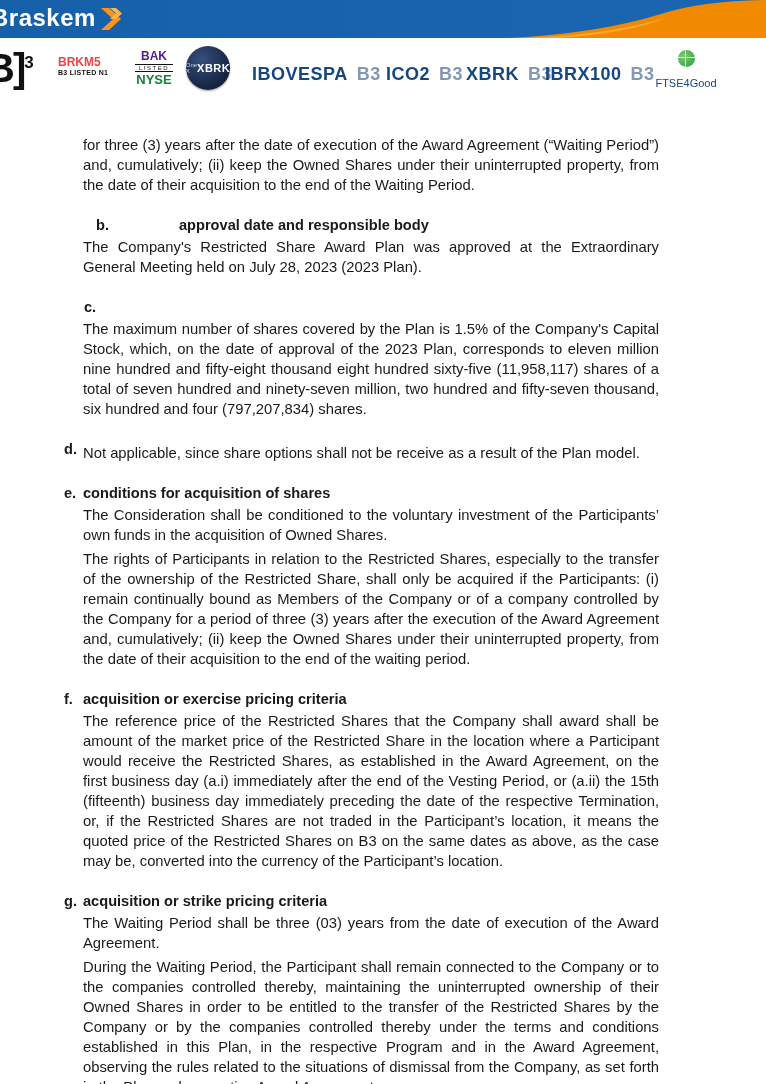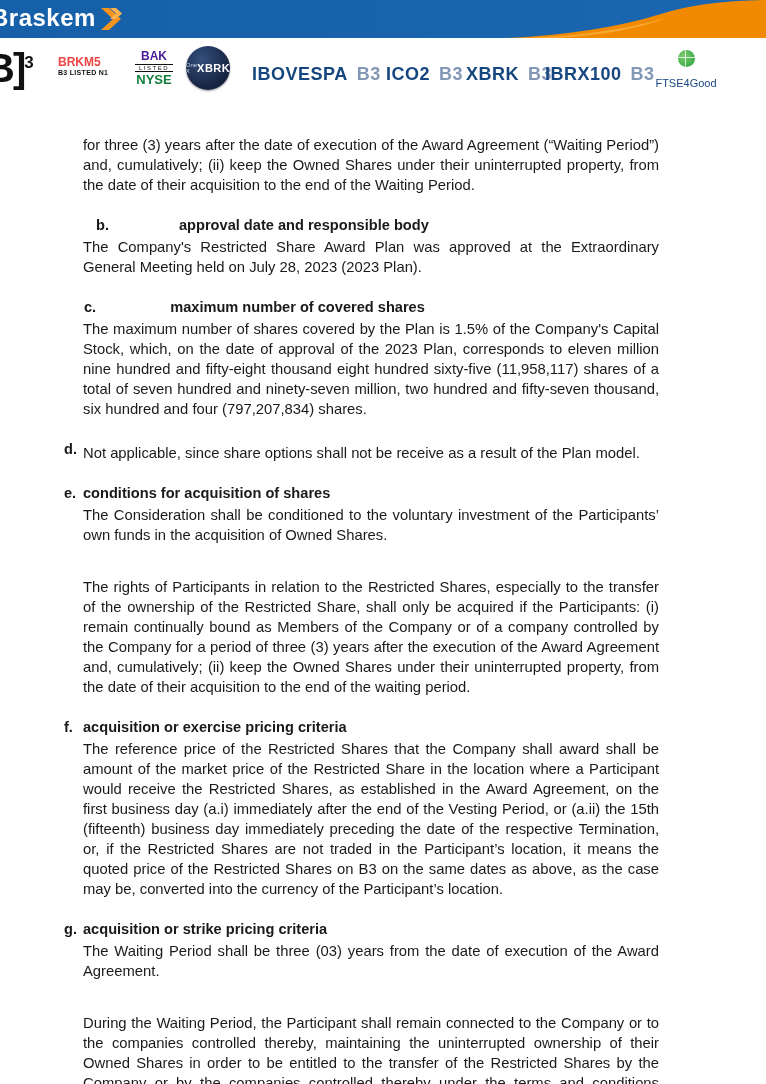--- a/index.html
+++ b/index.html
@@ -55,21 +55,21 @@
   .ftse .name{display:block;margin-top:6px;font-size:11px;color:var(--index-blue);}
   
   .doc{padding:12px 107px 0 83px;text-align:justify;}
   .doc p{margin:3px 0 0;font-size:14.8px;line-height:20px;}
   .section{margin-top:21px;}
   .sec-head{position:relative;font-weight:bold;font-size:14.6px;line-height:18px;display:flex;}
   .sec-head .letter{flex:none;}
   .sec-b .letter{margin-left:13px;margin-right:70px;}
   .sec-c .letter{margin-left:1px;margin-right:74px;}
   .hang .letter{position:absolute;left:-19px;margin:0;}
-  .doc .pgap{margin-top:32px;}
+  .doc .pgap{margin-top:4px;}
 </style>
 </head>
 <body>
 
 <header class="topbar">
   <div class="wordmark">
     <span class="brand">Braskem</span>
     <svg class="chev" width="24" height="22" viewBox="0 0 24 22">
       <path d="M1 0 L13 11 L1 22 L9 22 L21 11 L9 0 Z" fill="#f7941d"></path>
       <path d="M10 0 L16 5.5 L10 11 L16 11 L22 5.5 L16 0 Z" fill="#ffb14d"></path>
@@ -119,21 +119,20 @@
     <div class="sec-head">
       <span class="letter">b.</span>
       <span class="title">approval date and responsible body</span>
     </div>
     <p>The Company's Restricted Share Award Plan was approved at the Extraordinary General Meeting held on July 28, 2023 (2023 Plan).</p>
   </section>
 
   <section class="section sec-c">
     <div class="sec-head">
       <span class="letter">c.</span>
-      <span class="title">maximum number of covered shares</span>
     </div>
     <p>The maximum number of shares covered by the Plan is 1.5% of the Company's Capital Stock, which, on the date of approval of the 2023 Plan, corresponds to eleven million nine hundred and fifty-eight thousand eight hundred sixty-five (11,958,117) shares of a total of seven hundred and ninety-seven million, two hundred and fifty-seven thousand, six hundred and four (797,207,834) shares.</p>
   </section>
 
   <section class="section hang">
     <div class="sec-head">
       <span class="letter">d.</span>
     </div>
     <p>Not applicable, since share options shall not be receive as a result of the Plan model.</p>
   </section>

